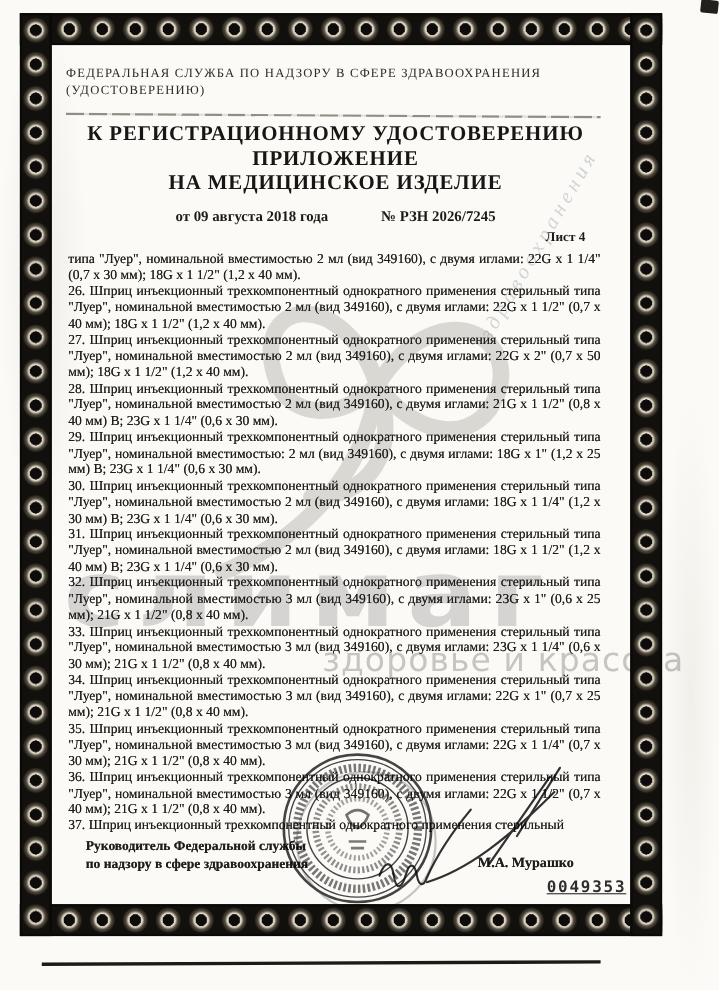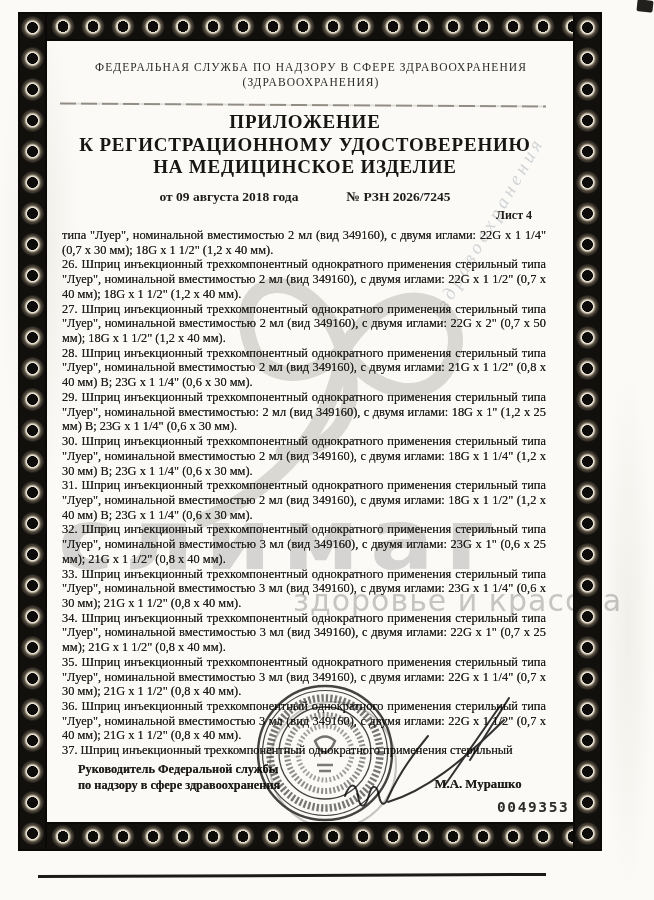--- a/index.html
+++ b/index.html
@@ -30,21 +30,21 @@
       radial-gradient(circle 11.5px at 50% 50%, #e6dfcf 55%, #6b6354 70%, transparent 80%),
       radial-gradient(circle 14px at 50% 50%, #403a31 70%, transparent 84%);
     background-size:29px 31px;
   }
   .band.top{left:18px;top:12px;width:584px;height:29px;}
   .band.bottom{left:18px;top:822px;width:584px;height:29px;}
   .band.left{left:18px;top:12px;width:29px;height:839px;}
   .band.right{left:573px;top:12px;width:29px;height:839px;}
 
   
-  .agency{position:absolute;left:47px;top:60px;width:528px;text-align:center;
+  .agency{position:absolute;left:60px;top:60px;width:528px;
     font-size:11.5px;letter-spacing:1.1px;color:#2b2a27;line-height:15px;}
   .rule{position:absolute;left:60px;top:104px;width:486px;height:2px;
     background:repeating-linear-gradient(90deg,#807a70 0 16px, rgba(128,122,112,.25) 16px 21px);
     transform:rotate(0.35deg);opacity:.85;}
   .doc-title{position:absolute;left:40px;top:111px;width:530px;text-align:center;
     font-weight:bold;font-size:19px;line-height:22.5px;letter-spacing:.8px;color:#171614;}
   .dateline{position:absolute;left:40px;top:189px;width:530px;display:flex;
     justify-content:center;gap:48px;font-weight:bold;font-size:13.5px;color:#1c1b19;}
   .sheet{position:absolute;left:496px;top:208px;font-weight:bold;font-size:12px;color:#1c1b19;text-align:center;}
 
@@ -54,21 +54,21 @@
     text-shadow:0 0 .45px rgba(45,40,34,.85);}
   .body-text p{margin:0;}
 
   
   .signer{position:absolute;left:78px;top:762px;width:320px;font-weight:bold;
     font-size:12.3px;line-height:15.6px;text-shadow:0 0 .4px rgba(45,40,34,.8);}
   .signer-name{position:absolute;left:410px;top:777px;width:136px;text-align:center;
     font-weight:bold;font-size:12.8px;text-shadow:0 0 .4px rgba(45,40,34,.8);}
   .serial{position:absolute;left:497px;top:799px;
     font-family:"DejaVu Sans Mono", monospace;font-weight:bold;font-size:14.5px;
-    letter-spacing:1.6px;color:#2e2d2b;}
+    letter-spacing:1.6px;color:#2e2d2b;text-decoration:underline;}
 
   
   .wm-big{position:absolute;left:58px;top:498px;width:560px;
     font-family:"DejaVu Sans", sans-serif;font-weight:bold;font-size:84px;line-height:84px;
     color:#b9b9b9;opacity:.55;letter-spacing:10px;transform:scaleX(1.12);
     transform-origin:left center;mix-blend-mode:multiply;white-space:nowrap;}
   .wm-tag{position:absolute;left:293px;top:583px;
     font-family:"DejaVu Sans", sans-serif;font-size:30px;color:#c3c3c3;opacity:.9;
     letter-spacing:1px;mix-blend-mode:multiply;white-space:nowrap;}
   .ghost{position:absolute;left:432px;top:302px;transform-origin:0 0;
@@ -100,26 +100,26 @@
   </svg>
 
   <div class="band h top"></div>
   <div class="band h bottom"></div>
   <div class="band v left"></div>
   <div class="band v right"></div>
   <div class="corner-mark"></div>
 
   <div class="agency">
     <div>ФЕДЕРАЛЬНАЯ СЛУЖБА ПО НАДЗОРУ В СФЕРЕ ЗДРАВООХРАНЕНИЯ</div>
-    <div>(ЗДРАВООХРАНЕНИЯ)</div>
+    <div>(УДОСТОВЕРЕНИЮ)</div>
   </div>
   <div class="rule"></div>
   <div class="doc-title">
+    <div>К РЕГИСТРАЦИОННОМУ УДОСТОВЕРЕНИЮ</div>
     <div>ПРИЛОЖЕНИЕ</div>
-    <div>К РЕГИСТРАЦИОННОМУ УДОСТОВЕРЕНИЮ</div>
     <div>НА МЕДИЦИНСКОЕ ИЗДЕЛИЕ</div>
   </div>
   <div class="dateline">
     <span>от 09 августа 2018 года</span>
     <span>№ РЗН 2026/7245</span>
   </div>
   <div class="sheet">Лист 4</div>
 
   <main class="body-text">
 

